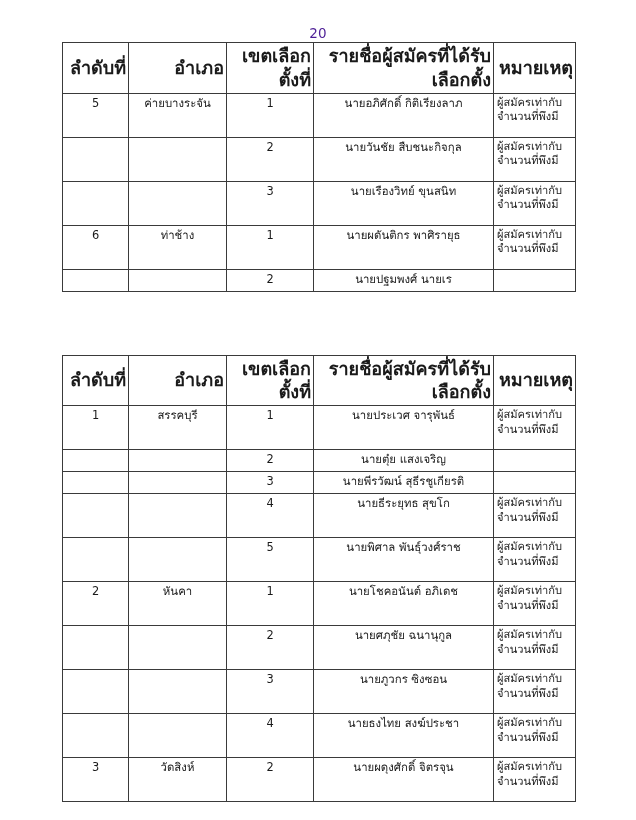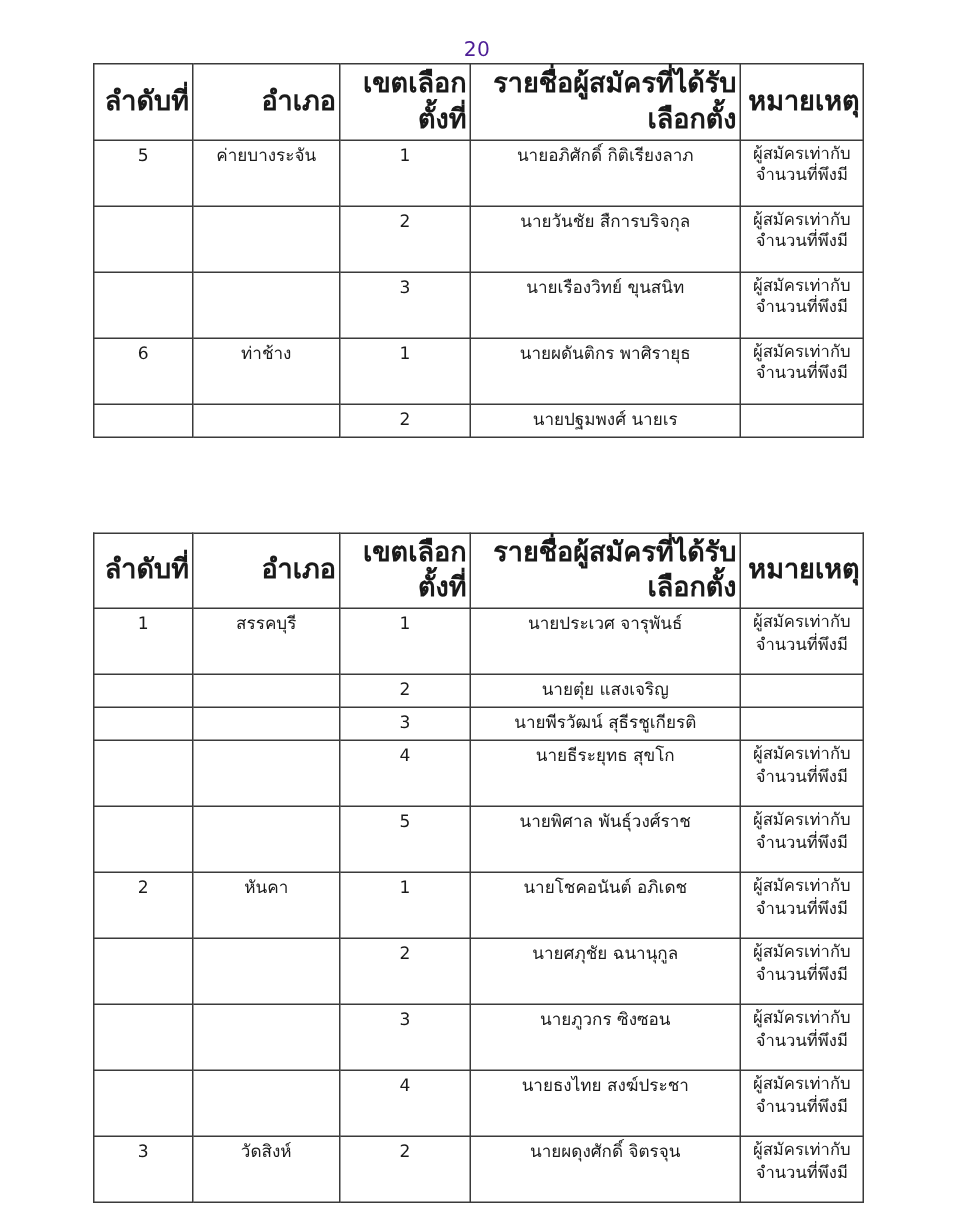--- a/index.html
+++ b/index.html
@@ -68,21 +68,21 @@
     text-align: center;
   }
   td.cell-amphoe {
     text-align: center;
   }
   td.cell-name {
     text-align: center;
     padding-left: 7px;
   }
   td.cell-note {
-    text-align: center;
+    text-align: left;
     font-size: 11.1px;
     line-height: 1.42;
   }
   tr.total-row td {
     font-weight: bold;
     text-align: center;
     height: 18px;
     vertical-align: middle;
   }
   tr.total-row td.cell-name { text-align: center; padding-left: 3px; }
@@ -137,21 +137,21 @@
           <td class="cell-note">
             <span class="note-line">ผู้สมัครเท่ากับ</span>
             <span class="note-line">จำนวนที่พึงมี</span>
           </td>
         </tr>
 
         <tr class="r-tall">
           <td class="cell-no"></td>
           <td class="cell-amphoe"></td>
           <td class="cell-zone">2</td>
-          <td class="cell-name">นายวันชัย สืการบริจกุล</td>
+          <td class="cell-name">นายวันชัย สืบชนะกิจกุล</td>
           <td class="cell-note">
             <span class="note-line">ผู้สมัครเท่ากับ</span>
             <span class="note-line">จำนวนที่พึงมี</span>
           </td>
         </tr>
 
         <tr class="r-tall">
           <td class="cell-no"></td>
           <td class="cell-amphoe"></td>
           <td class="cell-zone">3</td>

